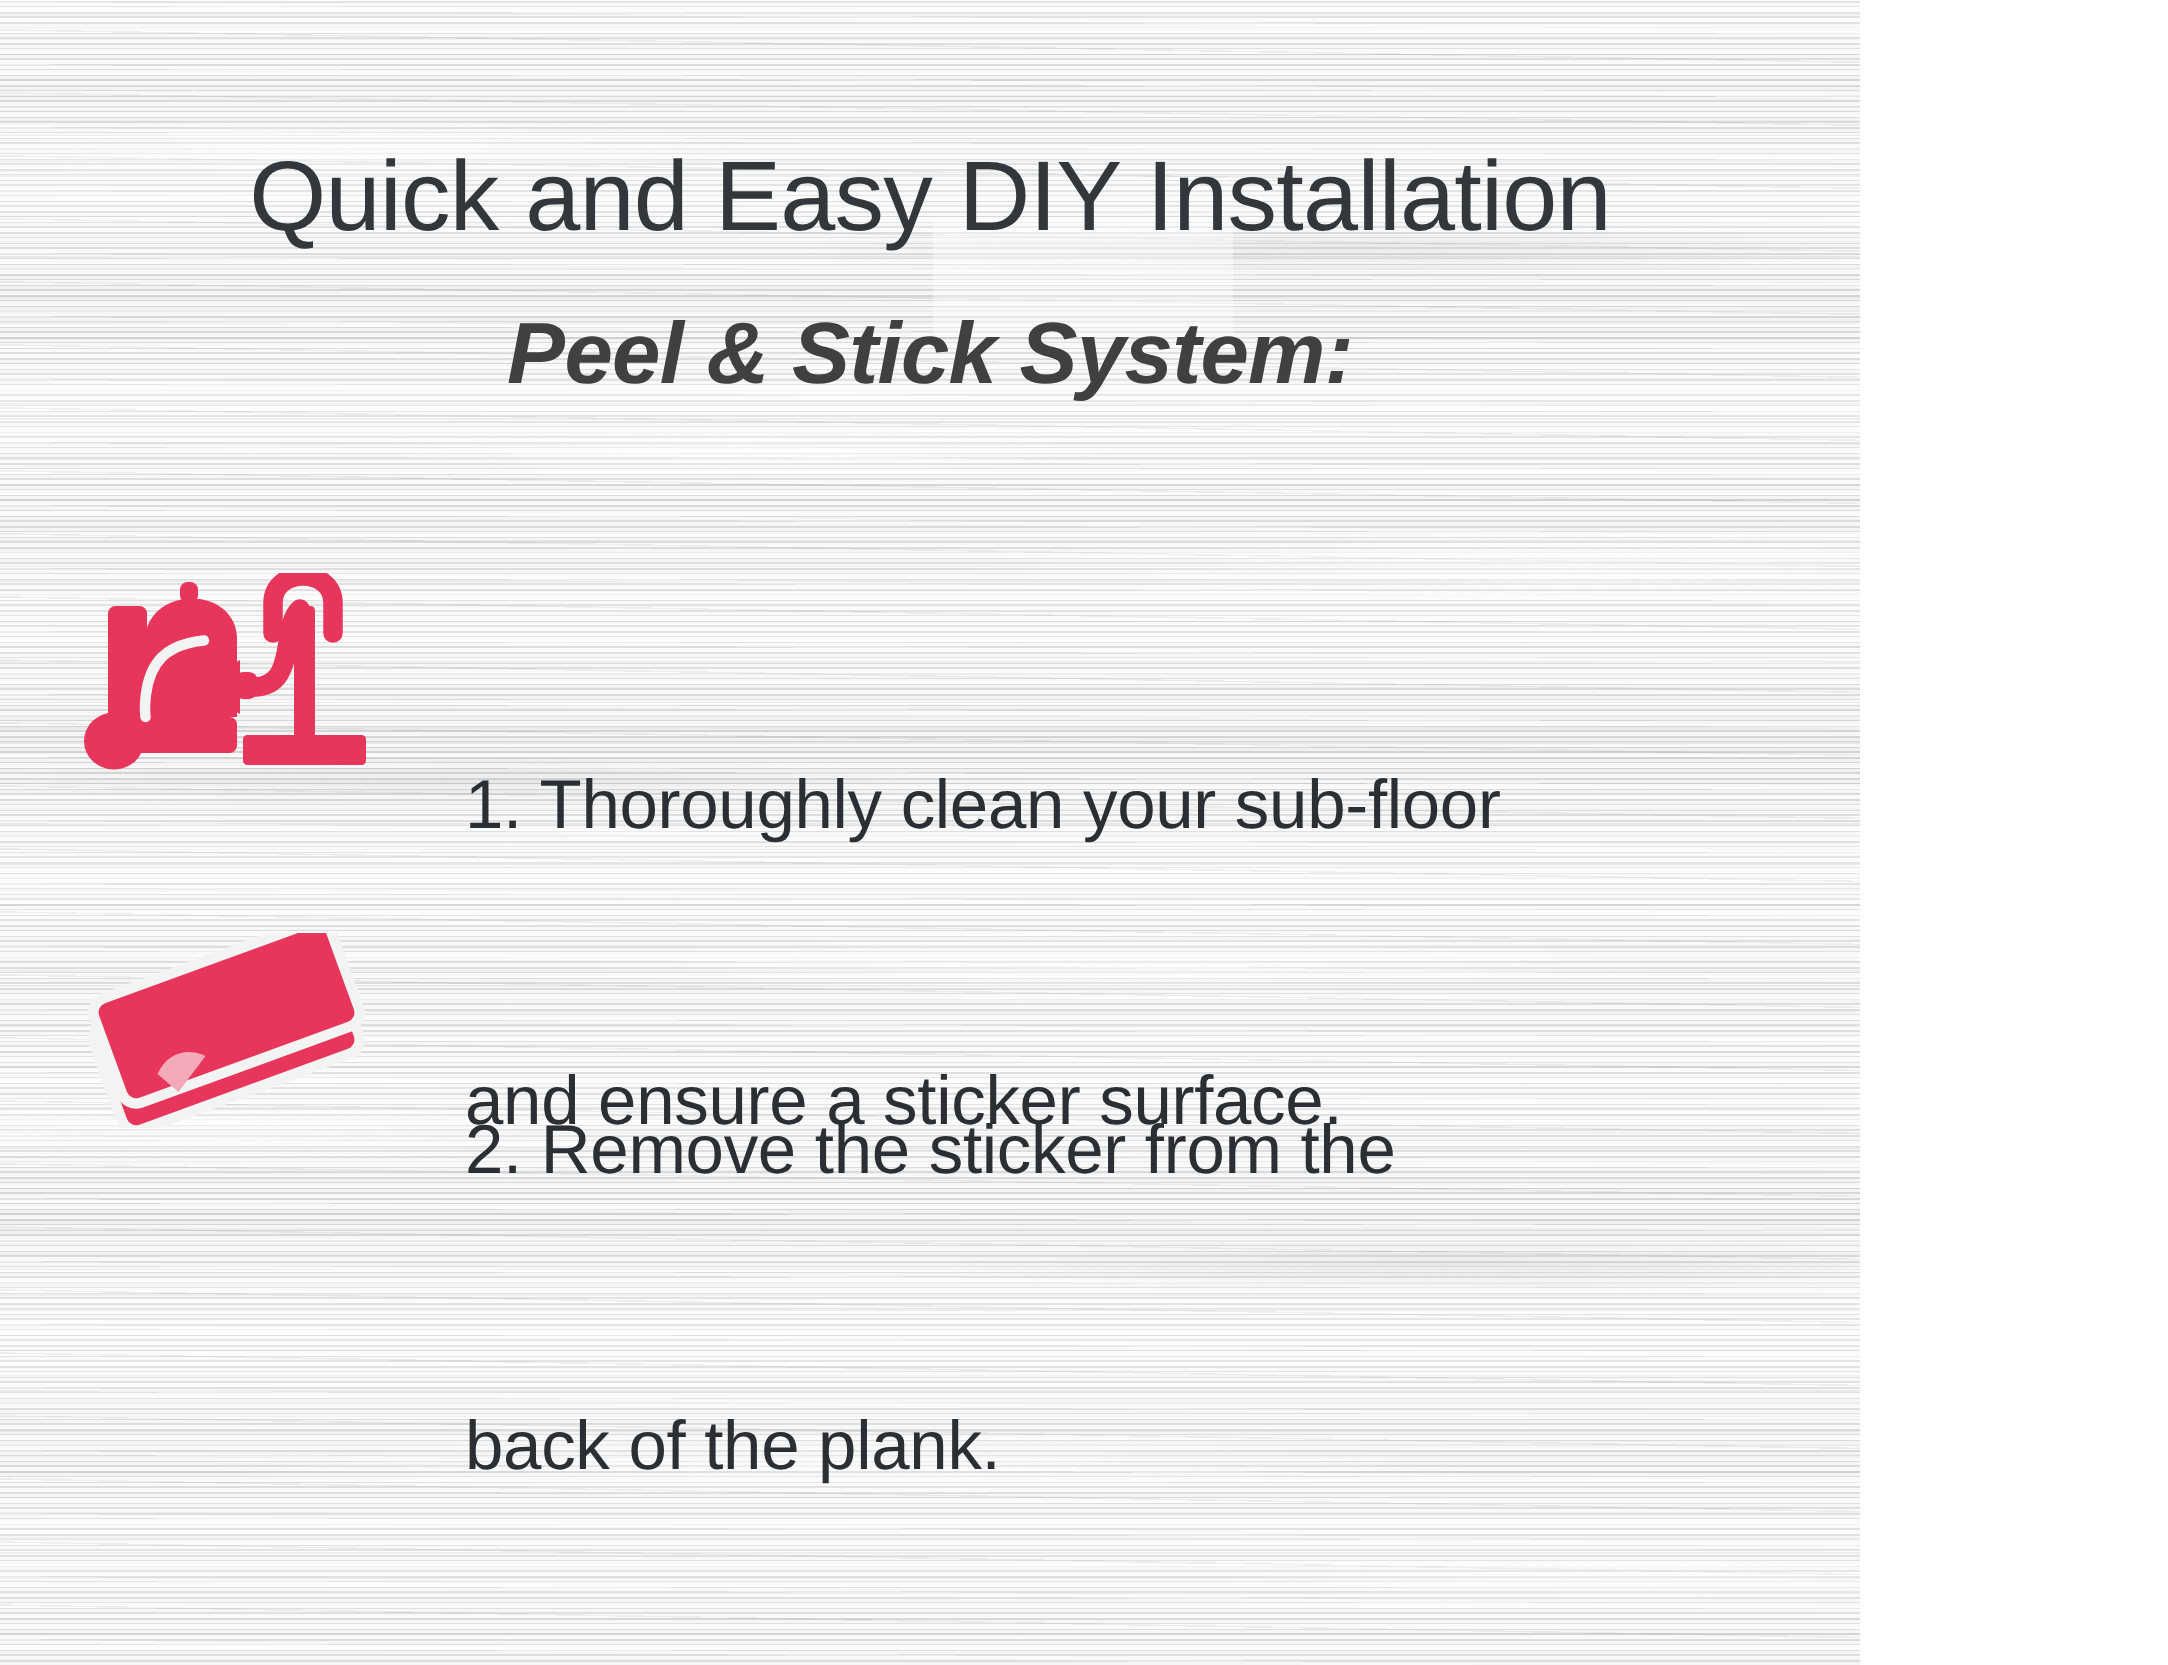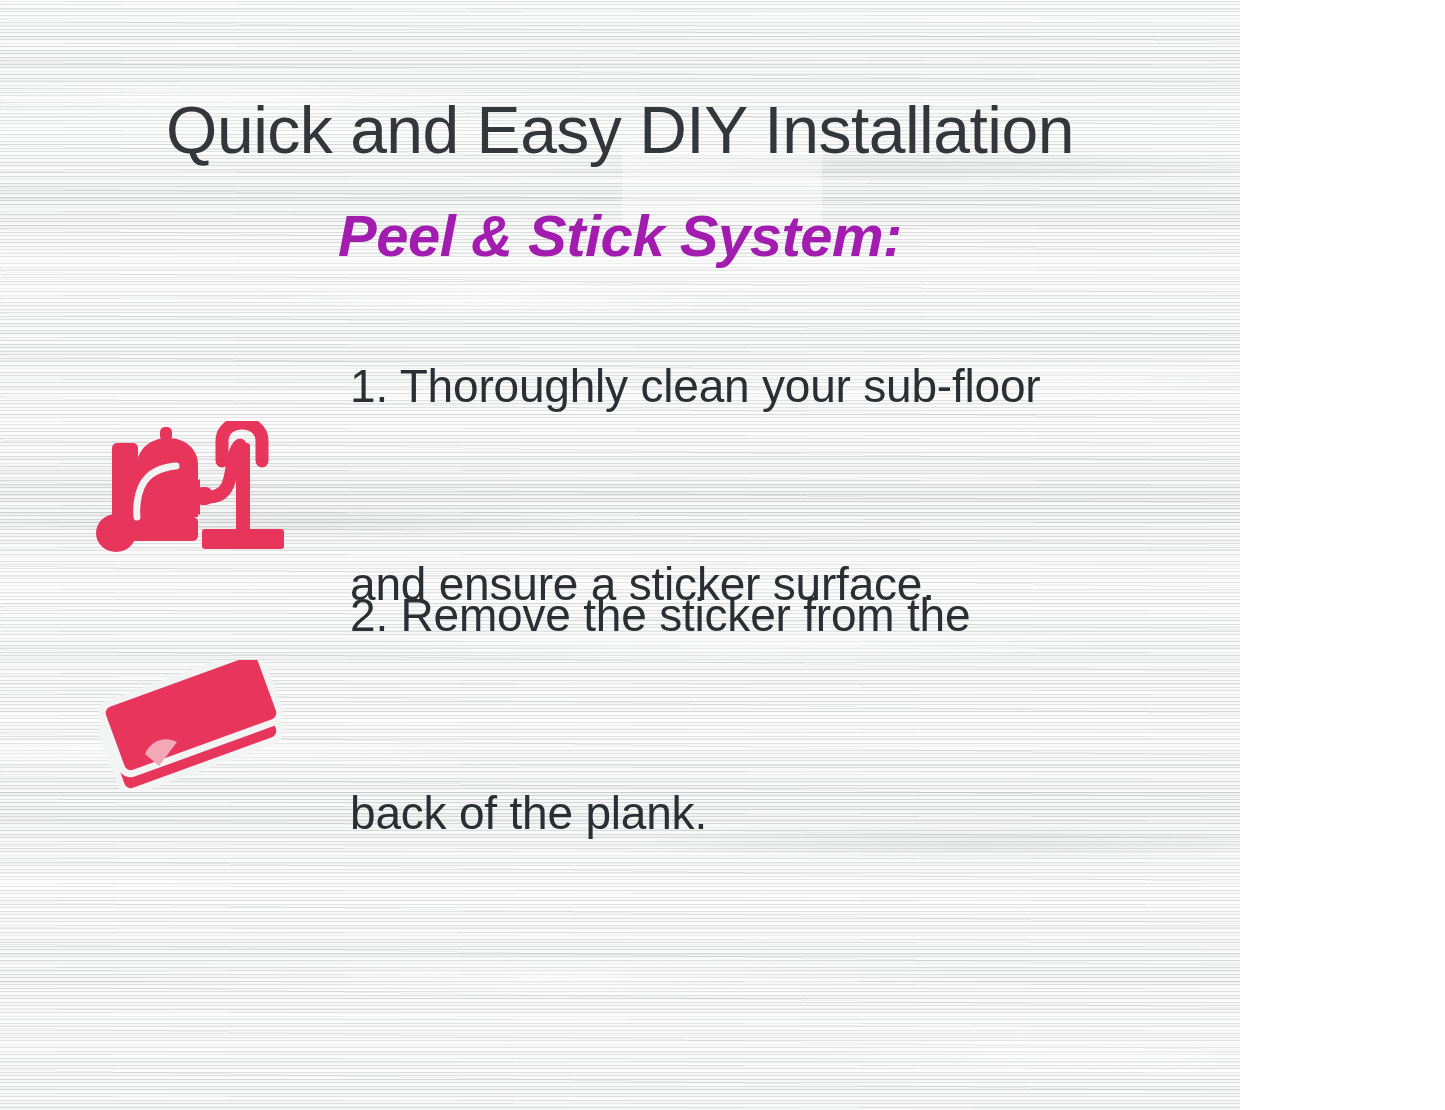--- a/index.html
+++ b/index.html
@@ -144,37 +144,36 @@
   .subtitle {
     position: absolute;
     left: 0;
     right: 0;
     top: 154px;
     text-align: center;
     font-size: 58px;
     font-weight: 700;
     font-style: italic;
     letter-spacing: -0.5px;
-    color: #a21caf;
+    color: #404040;
     white-space: nowrap;
   }
 
   .steps {
     position: absolute;
     left: 0;
     top: 372px;
     width: 1445px;
   }
 
   .step {
     position: relative;
     display: flex;
-    align-items: center;
+    align-items: flex-start;
     height: 228px;
-    padding-left: 40px;
   }
 
   .step-icon {
     position: relative;
     width: 300px;
     flex: 0 0 300px;
     display: flex;
     align-items: flex-start;
     justify-content: center;
     padding-top: 6px;

